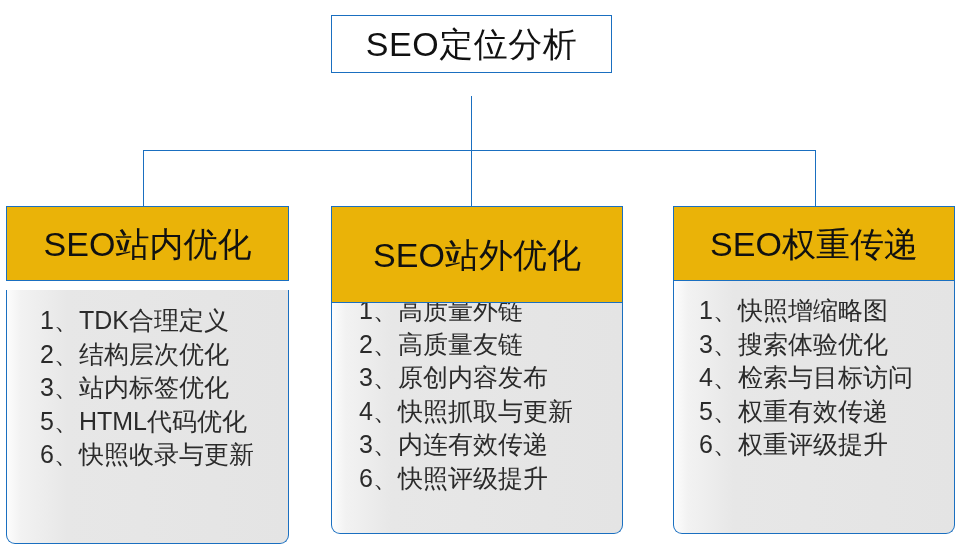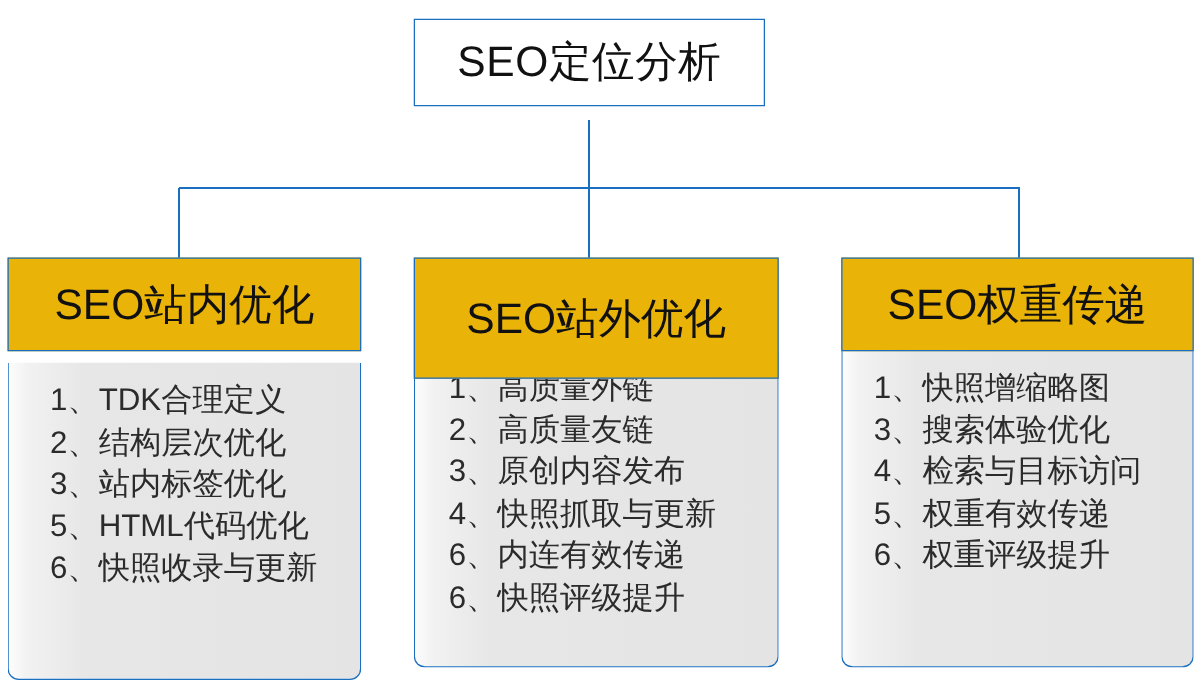--- a/index.html
+++ b/index.html
@@ -32,21 +32,21 @@
     height: 550px;
     pointer-events: none;
   }
 
   
   .root-box {
     position: absolute;
     left: 331px;
     top: 15px;
     width: 281px;
-    height: 70px;
+    height: 58px;
     box-sizing: border-box;
     border: 1.6px solid #1a6fc0;
     background: #ffffff;
     display: flex;
     align-items: center;
     justify-content: center;
   }
   .root-title {
     font-size: 34px;
     color: #111111;
@@ -166,21 +166,21 @@
   <div class="column" id="col-1">
     <div class="col-head">
       <span class="col-head-title">SEO站外优化</span>
     </div>
     <div class="col-body">
       <ul class="col-list">
         <li>1、高质量外链</li>
         <li>2、高质量友链</li>
         <li>3、原创内容发布</li>
         <li>4、快照抓取与更新</li>
-        <li>6、内连有效传递</li>
+        <li>3、内连有效传递</li>
         <li>6、快照评级提升</li>
       </ul>
     </div>
   </div>
 
   <div class="column" id="col-2">
     <div class="col-head">
       <span class="col-head-title">SEO权重传递</span>
     </div>
     <div class="col-body">

